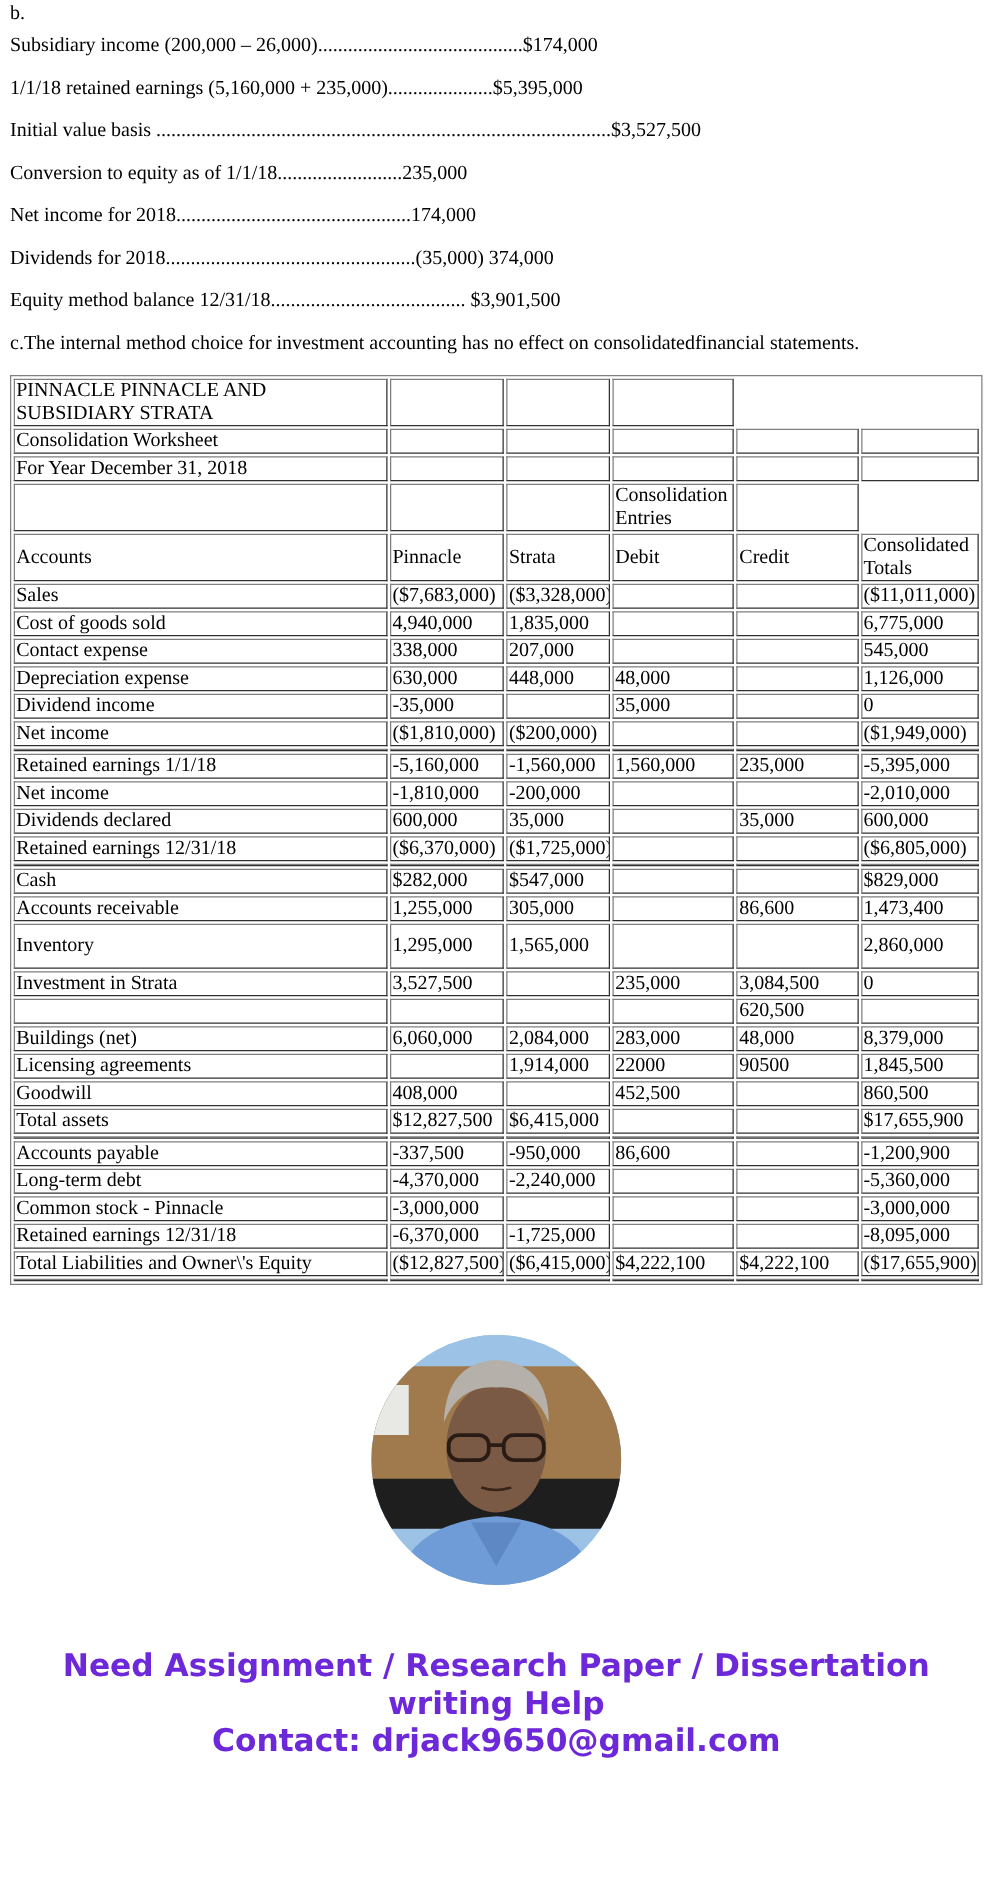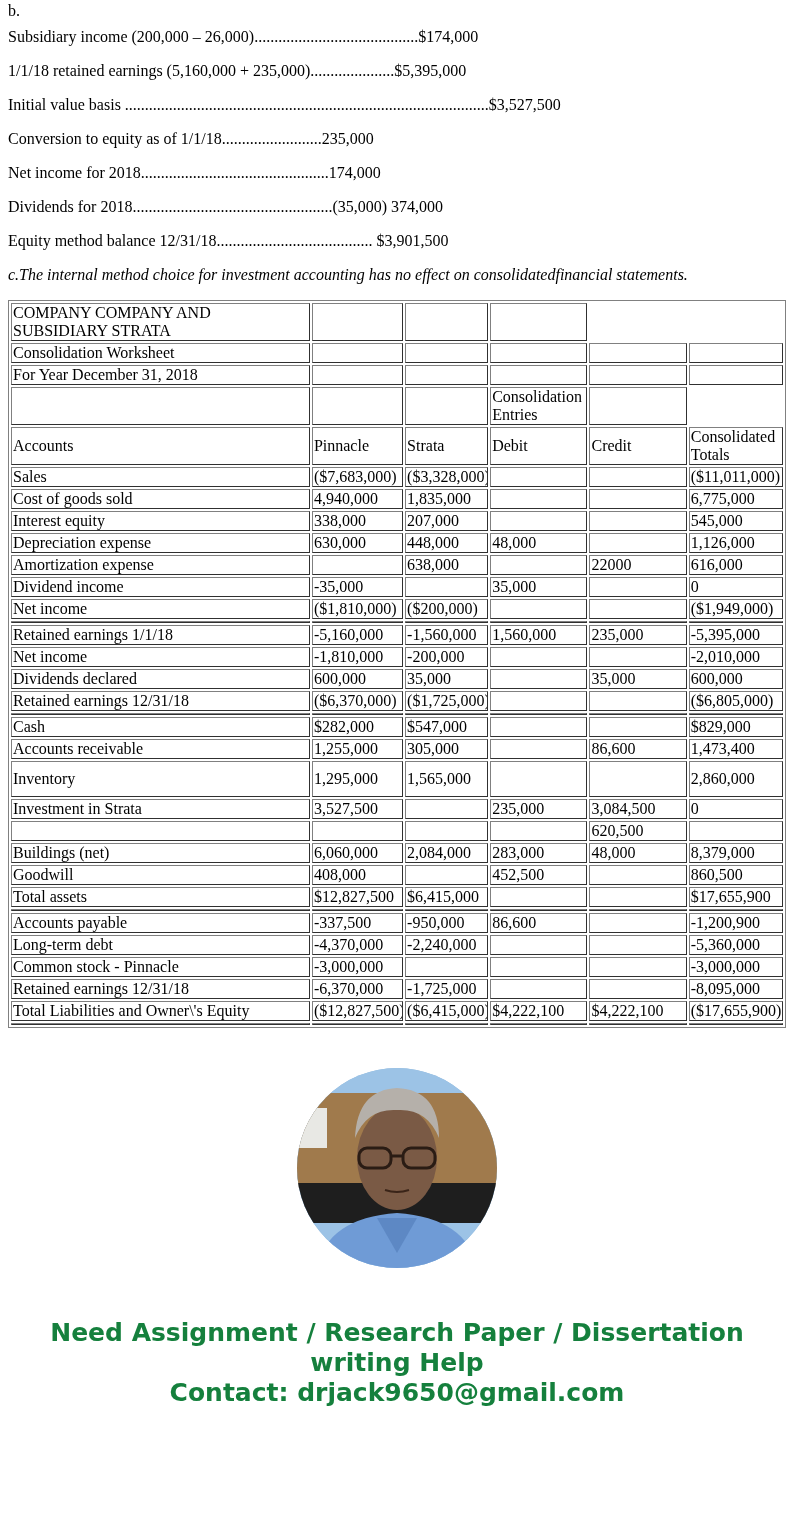--- a/index.html
+++ b/index.html
@@ -6,21 +6,21 @@
   body {
     width: 794px;
     font-family: "Liberation Serif", serif;
     font-size: 16px;
     color: #000;
     line-height: 18px;
   }
   .content { padding: 0 8px; }
   .para { margin: 0; padding: 0; height: 34px; line-height: 18px; padding-top: 2px; box-sizing: border-box; white-space: nowrap; }
   .para.first { height: 26px; padding-top: 2px; }
-  .para.last { height: 26px; font-style: italic; }
+  .para.last { height: 26px; }
 
   table.ws {
     margin-top: 10px;
     width: 778px;
     border: 1px solid #808080;
     border-collapse: separate;
     border-spacing: 2px;
     table-layout: fixed;
   }
   table.ws td {
@@ -53,21 +53,21 @@
     background: #8fb8dc;
   }
 
   .promo {
     margin-top: 50px;
     text-align: center;
     font-family: "DejaVu Sans", sans-serif;
     font-weight: bold;
     font-size: 25px;
     line-height: 30px;
-    color: #15803d;
+    color: #6d28d9;
     padding: 0 8px;
   }
 </style>
 </head>
 <body>
 
 <div class="content">
   <p class="para first">b.</p>
   <p class="para">Subsidiary income (200,000 – 26,000).........................................$174,000</p>
   <p class="para">1/1/18 retained earnings (5,160,000 + 235,000).....................$5,395,000</p>
@@ -82,21 +82,21 @@
     <colgroup>
       <col style="width:295px">
         <col style="width:90px">
         <col style="width:82px">
         <col style="width:96px">
         <col style="width:96px">
         <col style="width:93px">
     </colgroup>
     <tbody id="ws-body">
       <tr class="tall">
-        <td class="wrap">COMPANY COMPANY AND SUBSIDIARY STRATA</td>
+        <td class="wrap">PINNACLE PINNACLE AND SUBSIDIARY STRATA</td>
         <td></td>
         <td></td>
         <td></td>
         <td class="blank-noborder" colspan="2"></td>
       </tr>
       <tr>
         <td>Consolidation Worksheet</td>
         <td></td>
         <td></td>
         <td></td>
@@ -137,42 +137,34 @@
         </tr>
         <tr>
           <td>Cost of goods sold</td>
           <td>4,940,000</td>
           <td>1,835,000</td>
           <td></td>
           <td></td>
           <td>6,775,000</td>
         </tr>
         <tr>
-          <td>Interest equity</td>
+          <td>Contact expense</td>
           <td>338,000</td>
           <td>207,000</td>
           <td></td>
           <td></td>
           <td>545,000</td>
         </tr>
         <tr>
           <td>Depreciation expense</td>
           <td>630,000</td>
           <td>448,000</td>
           <td>48,000</td>
           <td></td>
           <td>1,126,000</td>
-        </tr>
-        <tr>
-          <td>Amortization expense</td>
-          <td></td>
-          <td>638,000</td>
-          <td></td>
-          <td>22000</td>
-          <td>616,000</td>
         </tr>
         <tr>
           <td>Dividend income</td>
           <td>-35,000</td>
           <td></td>
           <td>35,000</td>
           <td></td>
           <td>0</td>
         </tr>
         <tr>
@@ -271,20 +263,28 @@
           <td>620,500</td>
           <td></td>
         </tr>
         <tr>
           <td>Buildings (net)</td>
           <td>6,060,000</td>
           <td>2,084,000</td>
           <td>283,000</td>
           <td>48,000</td>
           <td>8,379,000</td>
+        </tr>
+        <tr>
+          <td>Licensing agreements</td>
+          <td></td>
+          <td>1,914,000</td>
+          <td>22000</td>
+          <td>90500</td>
+          <td>1,845,500</td>
         </tr>
         <tr>
           <td>Goodwill</td>
           <td>408,000</td>
           <td></td>
           <td>452,500</td>
           <td></td>
           <td>860,500</td>
         </tr>
         <tr>

